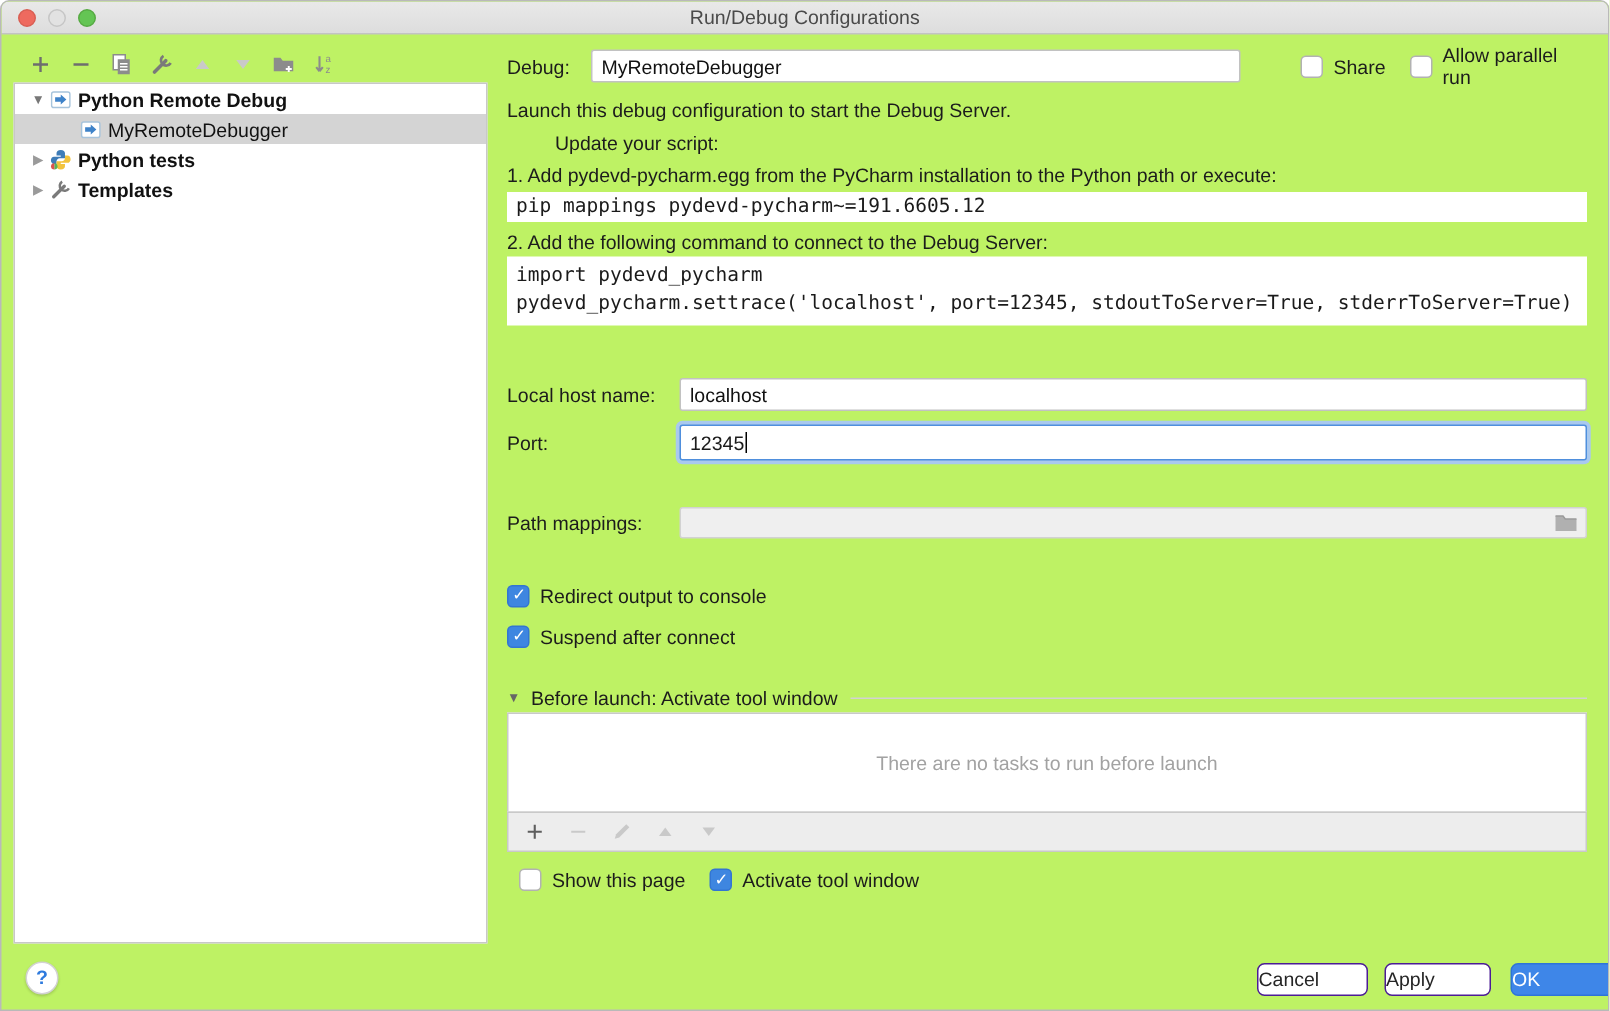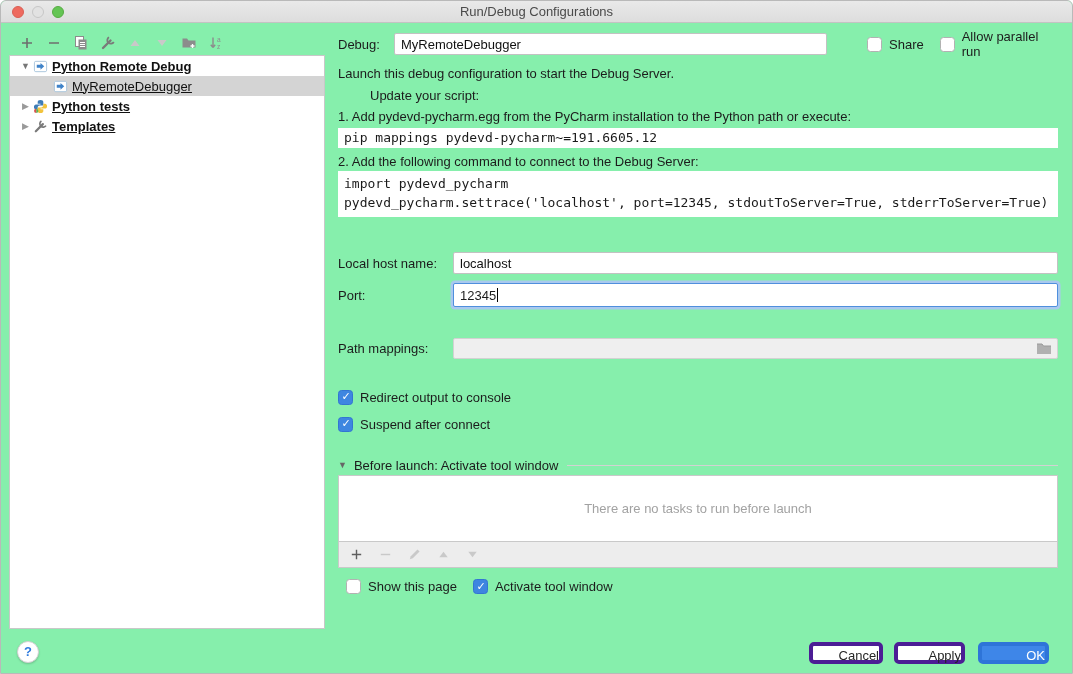--- a/index.html
+++ b/index.html
@@ -1,19 +1,19 @@
 <!DOCTYPE html>
 <html><head>
 <meta charset="utf-8">
 <style>
   html,body{margin:0;padding:0;background:#ffffff;}
   *{box-sizing:border-box;}
   .window{
     position:relative;width:1073px;height:674px;margin:0 auto;
-    background:#86efac;font-family:"Liberation Sans","DejaVu Sans",sans-serif;
+    background:#bef264;font-family:"Liberation Sans","DejaVu Sans",sans-serif;
     font-size:13px;color:#1c1c1c;border:1px solid #b9b9b9;border-radius:6px 6px 0 0;
     overflow:hidden;
   }
   
   .titlebar{position:absolute;left:0;top:0;right:0;height:22px;
     background:linear-gradient(#e9e9e9,#dddddd);border-bottom:1px solid #c3c3c3;}
   .title{ text-align:center;line-height:21px;font-size:13px;color:#4a4a4a;}
   .light{position:absolute;top:5px;width:12px;height:12px;border-radius:50%;}
   .light.red{left:11px;background:#ee6a5f;border:1px solid #d95f54;}
   .light.gray{left:31px;background:#e2e2e2;border:1px solid #c6c6c6;}
@@ -25,21 +25,21 @@
   
   .tree-panel{position:absolute;left:8px;top:54px;width:316px;height:574px;
     background:#ffffff;border:1px solid #c8c8c8;overflow:hidden;}
   .tree-row{height:20px;display:flex;align-items:center;white-space:nowrap;}
   .tree-row .twisty{width:13px;margin-left:9px;font-size:9px;color:#777;text-align:center;flex:none;}
   .tree-row .twisty.disabled{color:#9a9a9a;}
   .tree-row .ticon{width:16px;height:16px;margin-right:4px;flex:none;display:flex;align-items:center;justify-content:center;}
   .tree-row.bold .tlabel{font-weight:bold;}
   .tree-row.selected{background:#d4d4d4;}
   .tree-row.child{padding-left:42px;}
-  .tlabel{color:#111;text-decoration:underline;}
+  .tlabel{color:#111;}
   
   .help-btn{position:absolute;left:16px;top:640px;width:22px;height:22px;border-radius:50%;
     background:#ffffff;border:1px solid #d2d2d2;box-shadow:0 1px 2px rgba(0,0,0,.18);
     color:#2f7bde;font-weight:bold;text-align:center;line-height:20px;font-size:13px;}
   
   .content{position:absolute;left:337px;top:0;width:727px;height:674px;}
   .abs{position:absolute;left:0;right:7px;}
   .flexrow{display:flex;align-items:center;}
   .txt{height:16px;line-height:16px;}
   input.field, .fieldlike{
@@ -76,22 +76,22 @@
   .bl-twisty{font-size:9px;color:#666;margin-right:7px;}
   .bl-line{flex:1;border-top:1px solid #d2d2d2;margin-left:9px;}
   .tasks-box{top:474px;height:67px;background:#fff;border:1px solid #c9c9c9;
     display:flex;align-items:center;justify-content:center;}
   .tasks-empty{color:#a2a2a2;}
   .tasks-toolbar{top:540px;height:27px;background:#ededed;border:1px solid #c9c9c9;
     display:flex;align-items:center;gap:13px;padding-left:9px;}
   .row-showpage{top:577px;height:17px;padding-left:8px;}
   .gap-between{margin-left:16px;}
   
-  .btn{position:absolute;top:641px;height:22px;border-radius:5px;border:4px solid #4c1d95;
-    background:#ffffff;color:#262626;font-size:13px;text-align:right;line-height:20px;}
+  .btn{position:absolute;top:641px;height:22px;border-radius:5px;border:1px solid #4c1d95;
+    background:#ffffff;color:#262626;font-size:13px;text-align:left;line-height:20px;margin-left:29px;}
   .btn-cancel{left:808px;width:74px;}
   .btn-apply{left:893px;width:71px;}
   .btn-ok{left:977px;width:71px;background:#3e86e8;border-color:#2e74d8;color:#fff;}
 </style>
 </head>
 <body>
 
 <div class="window">
 
   <div class="titlebar">

